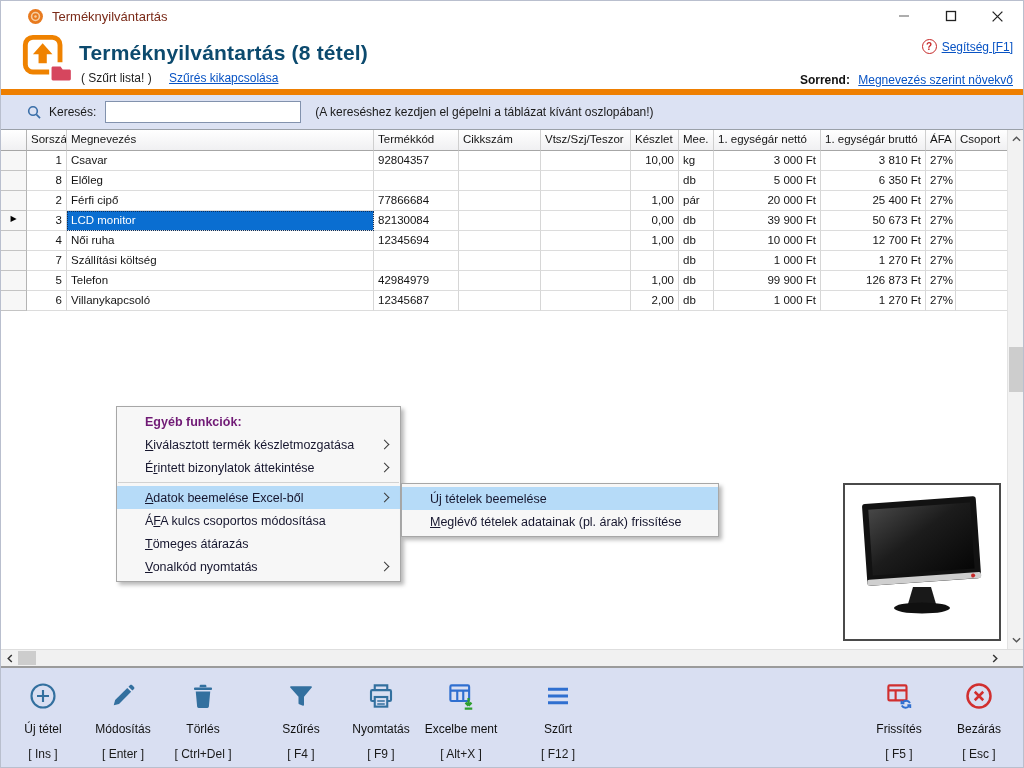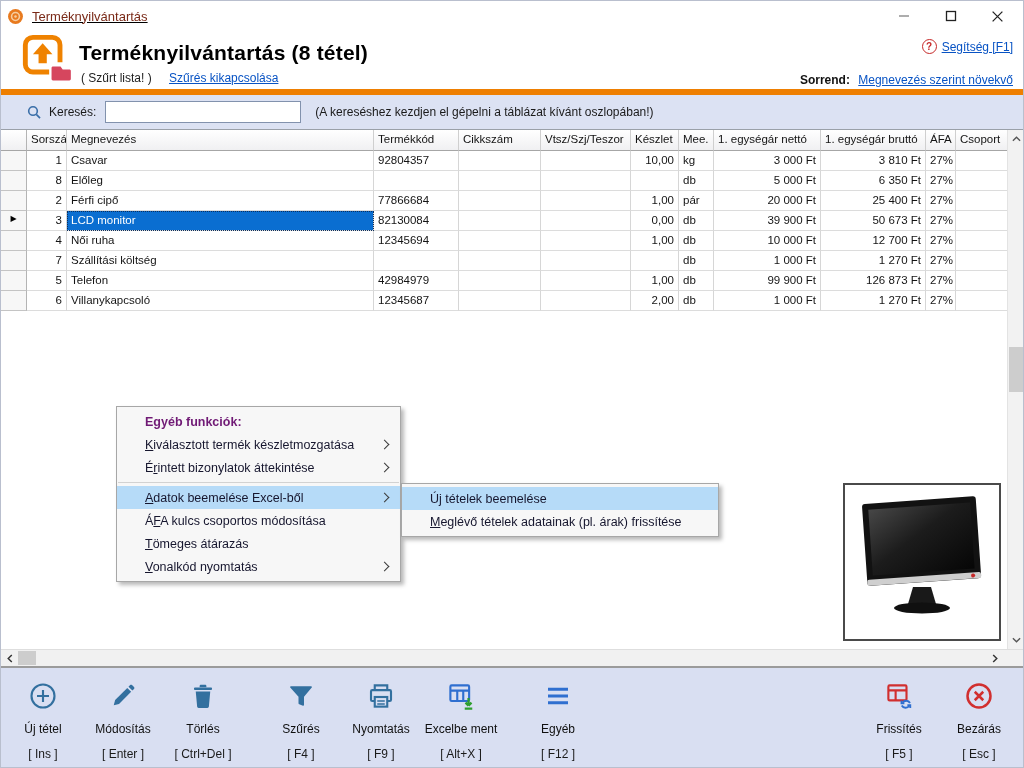--- a/index.html
+++ b/index.html
@@ -1,29 +1,29 @@
 <!DOCTYPE html>
 <html><head>
 <meta charset="utf-8">
 <style>
   html,body{margin:0;padding:0;}
   body{width:1024px;height:768px;position:relative;overflow:hidden;background:#fff;
        font-family:"Liberation Sans","DejaVu Sans",sans-serif;-webkit-font-smoothing:antialiased;}
   .frame{position:absolute;inset:0;border:1px solid #b9bfce;box-sizing:border-box;}
 
   
-  .titlebar{position:absolute;top:0;left:0;right:0;height:30px;background:#fff;display:flex;align-items:center;padding-left:6px;box-sizing:border-box;text-decoration:underline;}
+  .titlebar{position:absolute;top:0;left:0;right:0;height:30px;background:#fff;display:flex;align-items:center;padding-left:26px;box-sizing:border-box;}
   .titlebar .title{margin-left:8px;font-size:13px;color:#7a2a18;}
   .win-controls{position:absolute;right:2px;top:0;height:30px;display:flex;}
   .win-btn{width:47px;height:30px;display:flex;align-items:center;justify-content:center;}
 
   
   .header{position:absolute;top:30px;left:0;right:0;height:58px;background:#fff;}
   .hdr-icon{position:absolute;left:20px;top:2px;}
-  .page-title{position:absolute;left:78px;top:10px;font-size:21px;font-weight:bold;color:#000000;letter-spacing:.2px;}
+  .page-title{position:absolute;left:78px;top:10px;font-size:21px;font-weight:bold;color:#0c4a6e;letter-spacing:.2px;}
   .hdr-sub{position:absolute;left:80px;top:40px;font-size:12px;color:#222;}
   .hdr-sub a{margin-left:14px;}
   a.lnk{color:#0853c4;text-decoration:underline;cursor:pointer;}
   .help-row{position:absolute;right:10px;top:8px;font-size:12px;display:flex;align-items:center;gap:5px;}
   .help-icon{width:13px;height:13px;border:1.5px solid #c62828;border-radius:50%;color:#c62828;
              font-size:10px;font-weight:bold;display:inline-flex;align-items:center;justify-content:center;}
   .sort-row{position:absolute;right:10px;top:42px;font-size:12px;color:#111;}
   .sort-row b{margin-right:5px;}
   .orange-bar{position:absolute;top:88px;left:0;right:0;height:6px;background:#ee7f01;}
 
@@ -435,21 +435,21 @@
       <span class="lbl">Excelbe ment</span>
       <span class="key">[ Alt+X ]</span>
     </div>
     <div class="sp2"></div>
     <div class="tb">
       <span class="ic">
         <svg width="30" height="30" viewBox="0 0 24 24" stroke="#2f6fd0" stroke-width="2.5" fill="none">
             <path d="M4 6.6h16M4 12h16M4 17.4h16"></path>
           </svg>
       </span>
-      <span class="lbl">Egyéb</span>
+      <span class="lbl">Szűrt</span>
       <span class="key">[ F12 ]</span>
     </div>
     <div class="tb push">
       <span class="ic">
         <svg width="30" height="30" viewBox="0 0 24 24" fill="none">
             <g stroke="#d12f2f" stroke-width="1.7">
               <rect x="3.5" y="3.5" width="14.5" height="12" rx="1"></rect>
               <path d="M3.5 7.5h14.5M9.3 7.5v8"></path>
             </g>
             <g stroke="#2f6fd0" stroke-width="1.5">

